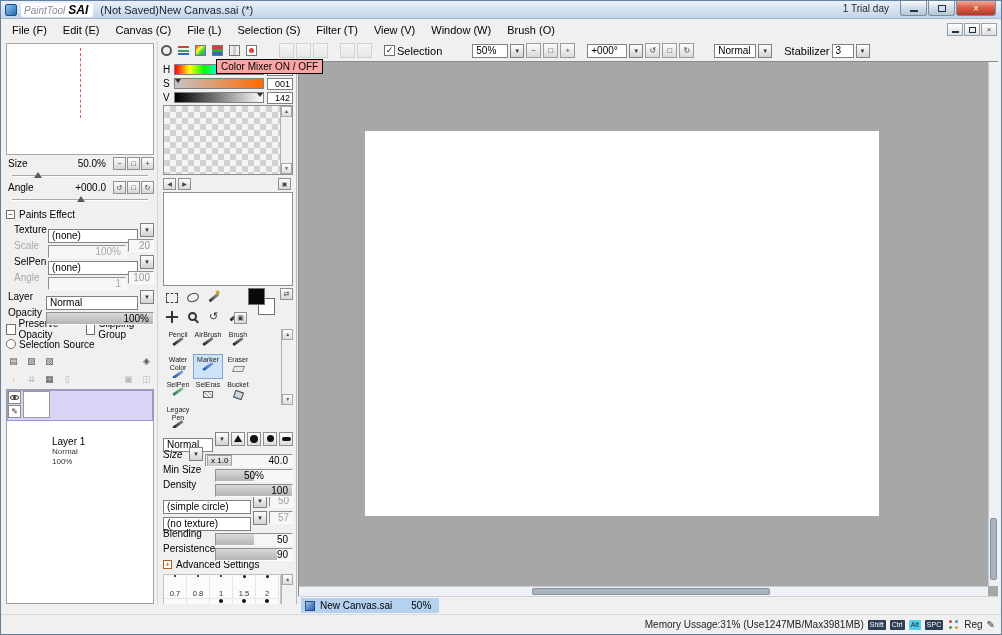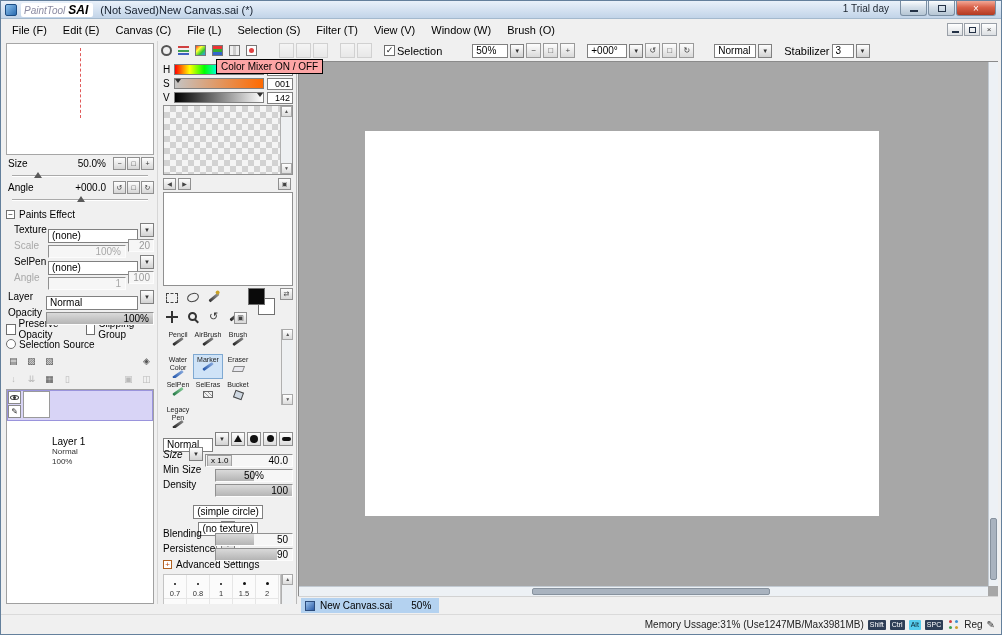--- a/index.html
+++ b/index.html
@@ -161,28 +161,28 @@
 .shape-btn { width:14px; height:14px; border:1px solid #909090; background:linear-gradient(#ffffff,#dcdcdc);
   display:flex; align-items:center; justify-content:center; }
 .sh-tri { width:0; height:0; border-left:4px solid transparent; border-right:4px solid transparent; border-bottom:7px solid #111; }
 .sh-circle { width:8px; height:8px; background:#111; border-radius:50%; }
 .sh-dot { width:7px; height:7px; background:#111; border-radius:50%; }
 .sh-flat { width:9px; height:4px; background:#111; border-radius:2px; }
 .param-row { display:flex; align-items:center; gap:2px; height:14px; margin-top:1px; }
 .p-label { width:50px; }
 .p-label.short { width:24px;font-style:italic; }
 .size-badge { background:linear-gradient(#ececec,#c8c8c8); border:1px solid #a2a2a2; font-size:8px; line-height:10px; padding:0 3px; height:12px; }
-.combo-row { display:flex; align-items:center; gap:2px; height:15px; margin-top:2px;flex-direction:column; }
+.combo-row { display:flex; align-items:center; gap:2px; height:15px; margin-top:2px; }
 .num-sm { width:24px; height:13px; text-align:right; padding-right:3px; color:#a0a0a0; font-size:10px; line-height:12px; }
 .adv-row { display:flex; align-items:center; gap:4px; height:13px; margin-top:3px; }
 .adv-box { width:9px; height:9px; border:1px solid #b06020; background:#fff; color:#c04a10; font-size:8px; line-height:7px; text-align:center; }
 .preset-wrap { display:flex; margin-top:3px; height:60px; overflow:hidden; }
 .preset-grid { width:121px; background:#fbfbfb; border:1px solid #c4c4c4; display:flex; flex-wrap:wrap; align-content:flex-start; }
 .preset-cell { width:23px; height:24px; border-right:1px solid #e6e6e6; border-bottom:1px solid #e6e6e6;
-  display:flex; flex-direction:column; align-items:center; justify-content:flex-end; gap:4px; font-size:7.5px; color:#333; }
+  display:flex; flex-direction:column; align-items:center; justify-content:space-between; gap:4px; font-size:7.5px; color:#333; }
 .dot { background:#111; border-radius:50%; }
 .d2{width:2px;height:2px;} .d3{width:3px;height:3px;} .d4{width:4px;height:4px;}
 
 
 .tooltip { position:absolute; left:215px; top:58px; background:#fca5a5; border:1px solid #000;
   font-size:10px; padding:1px 4px; z-index:60; white-space:nowrap; }
 
 
 .canvas-area { position:absolute; left:297px; top:60px; right:3px; bottom:38px; background:#a7a7a7;
   border-left:1px solid #8a8a8a; border-top:1px solid #8a8a8a; }
@@ -558,21 +558,21 @@
       </span>
     </div>
     <div class="combo-row">
       <span class="combo grow">(simple circle)</span>
       <span class="cbtn">▼</span>
       <span class="num-sm sunken">50</span>
     </div>
     <div class="combo-row">
       <span class="combo grow">(no texture)</span>
       <span class="cbtn">▼</span>
-      <span class="num-sm sunken">81</span>
+      <span class="num-sm sunken">57</span>
     </div>
     <div class="param-row">
       <span class="p-label">Blending</span>
       <span class="bar grow sunken">
         <span class="bar-fill" style="width:50%"></span>
         <span class="bar-text">50</span>
       </span>
     </div>
     <div class="param-row">
       <span class="p-label">Persistence</span>

